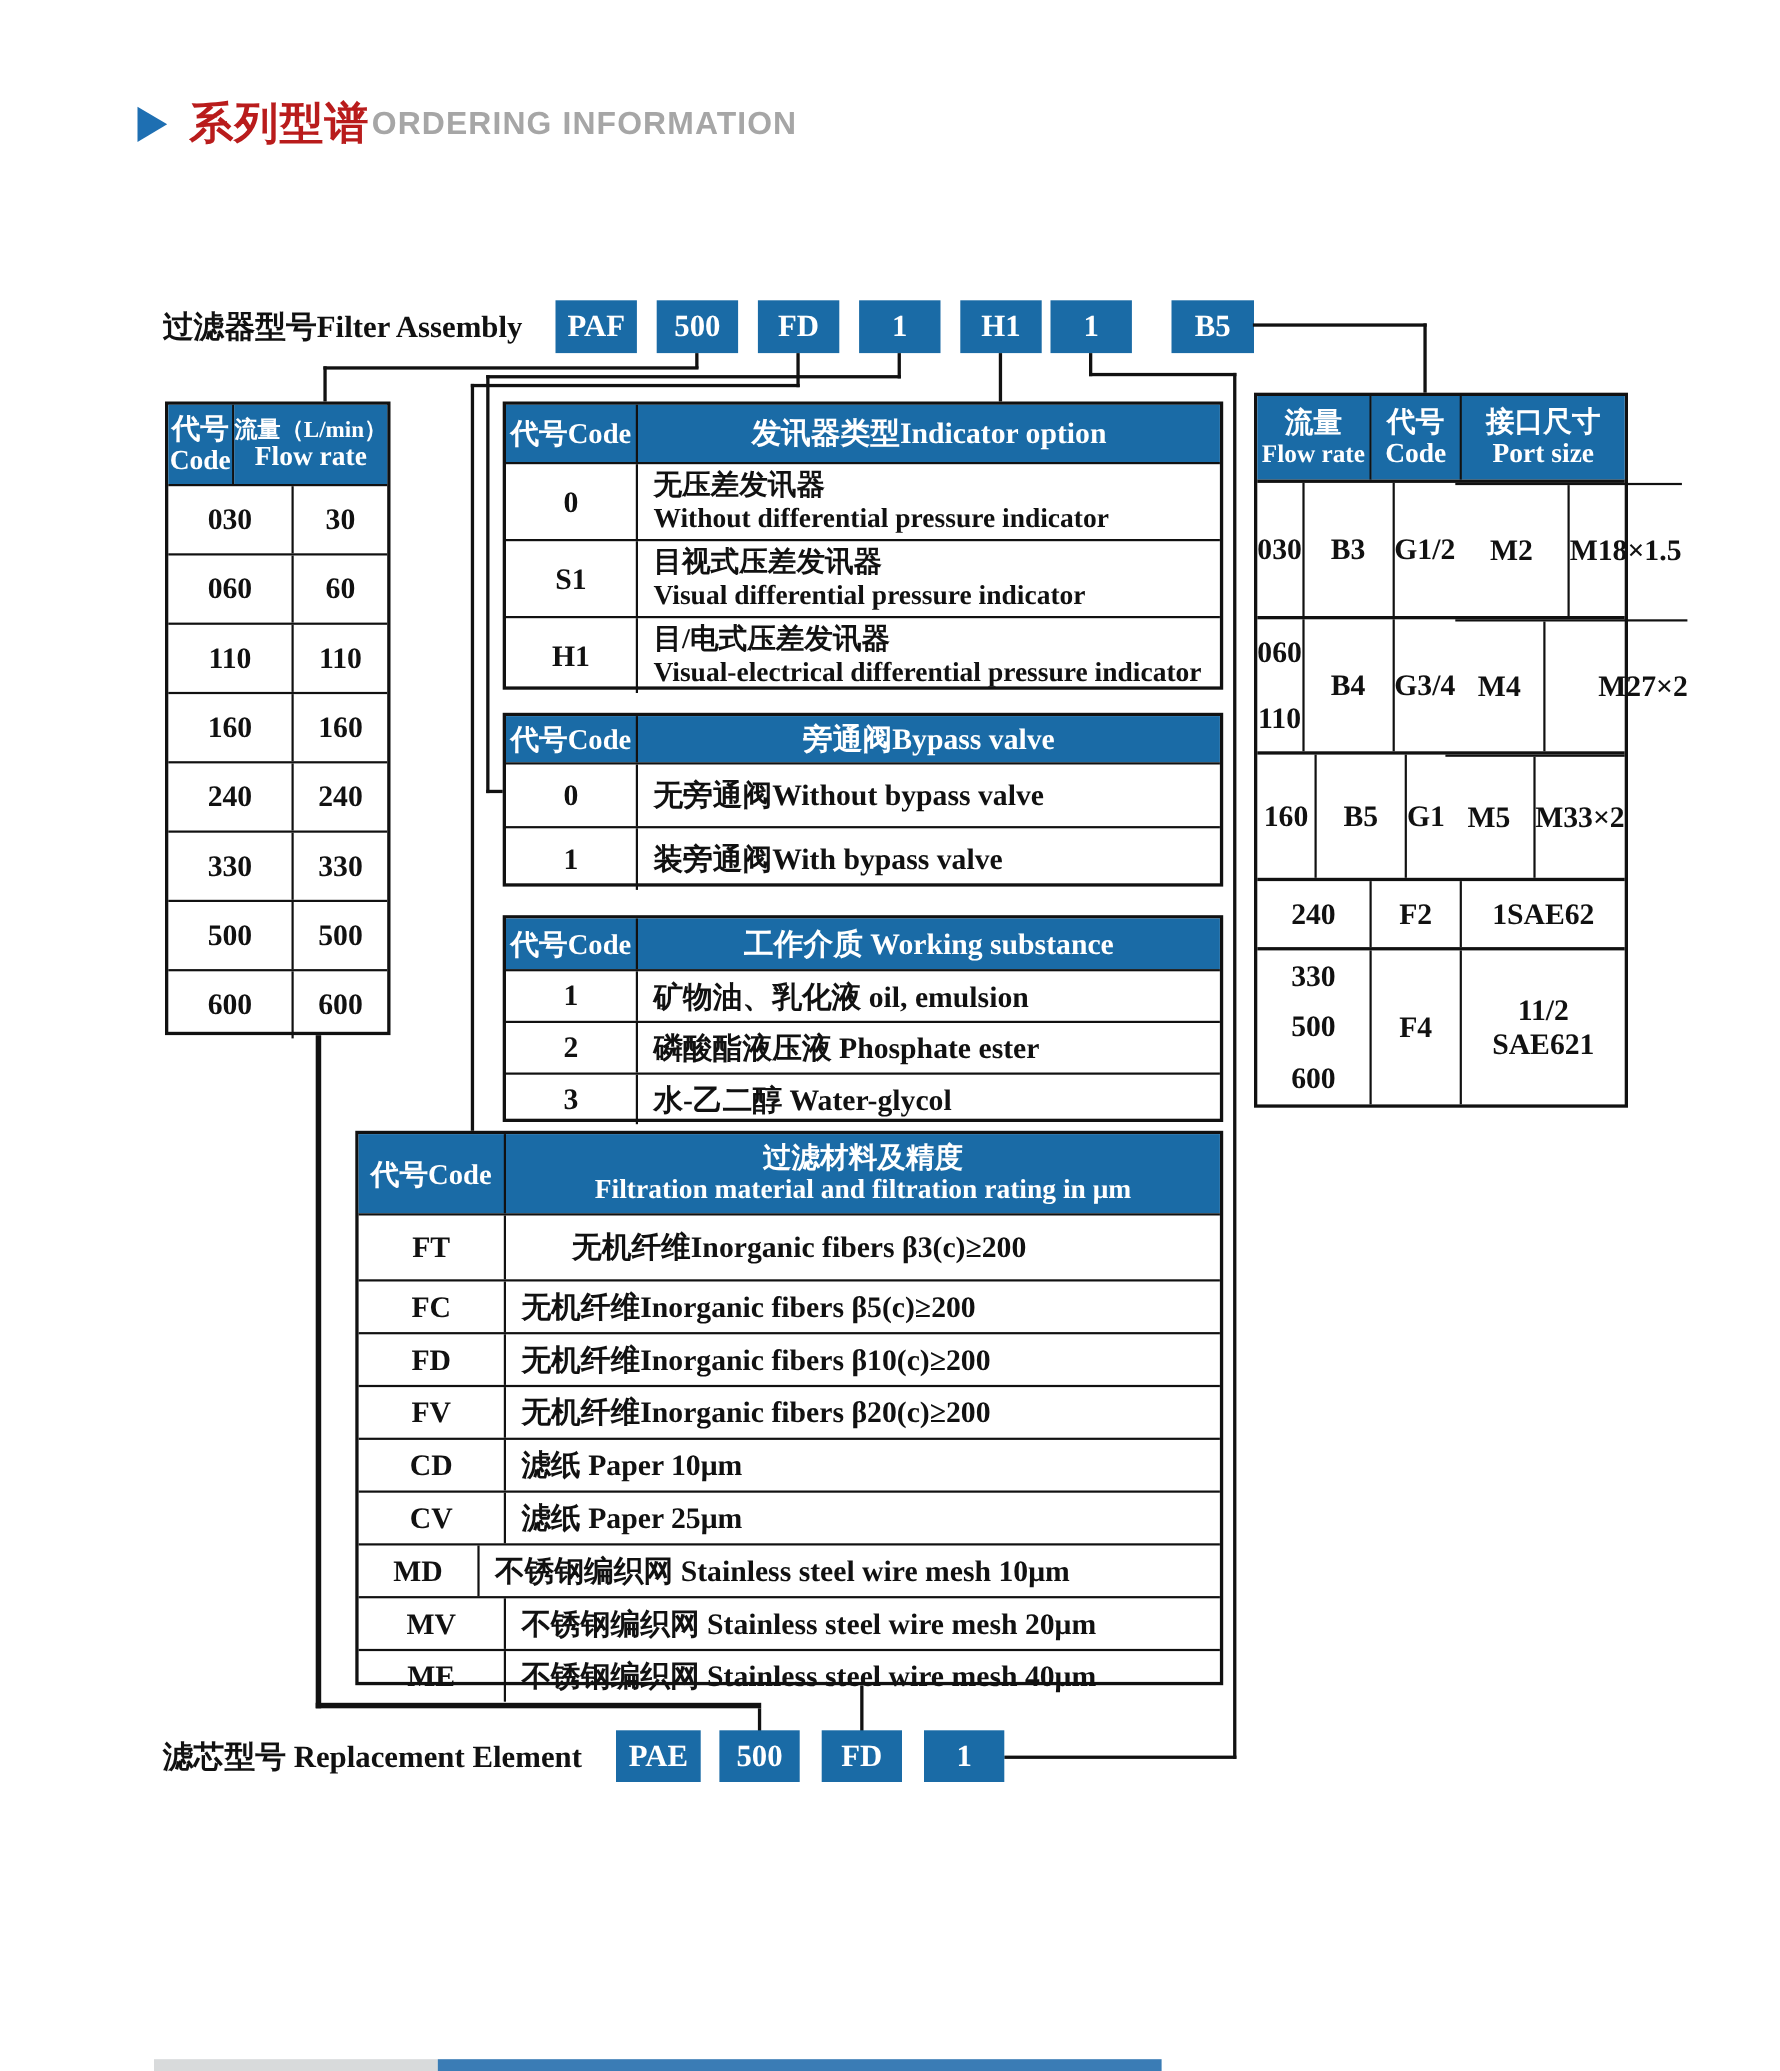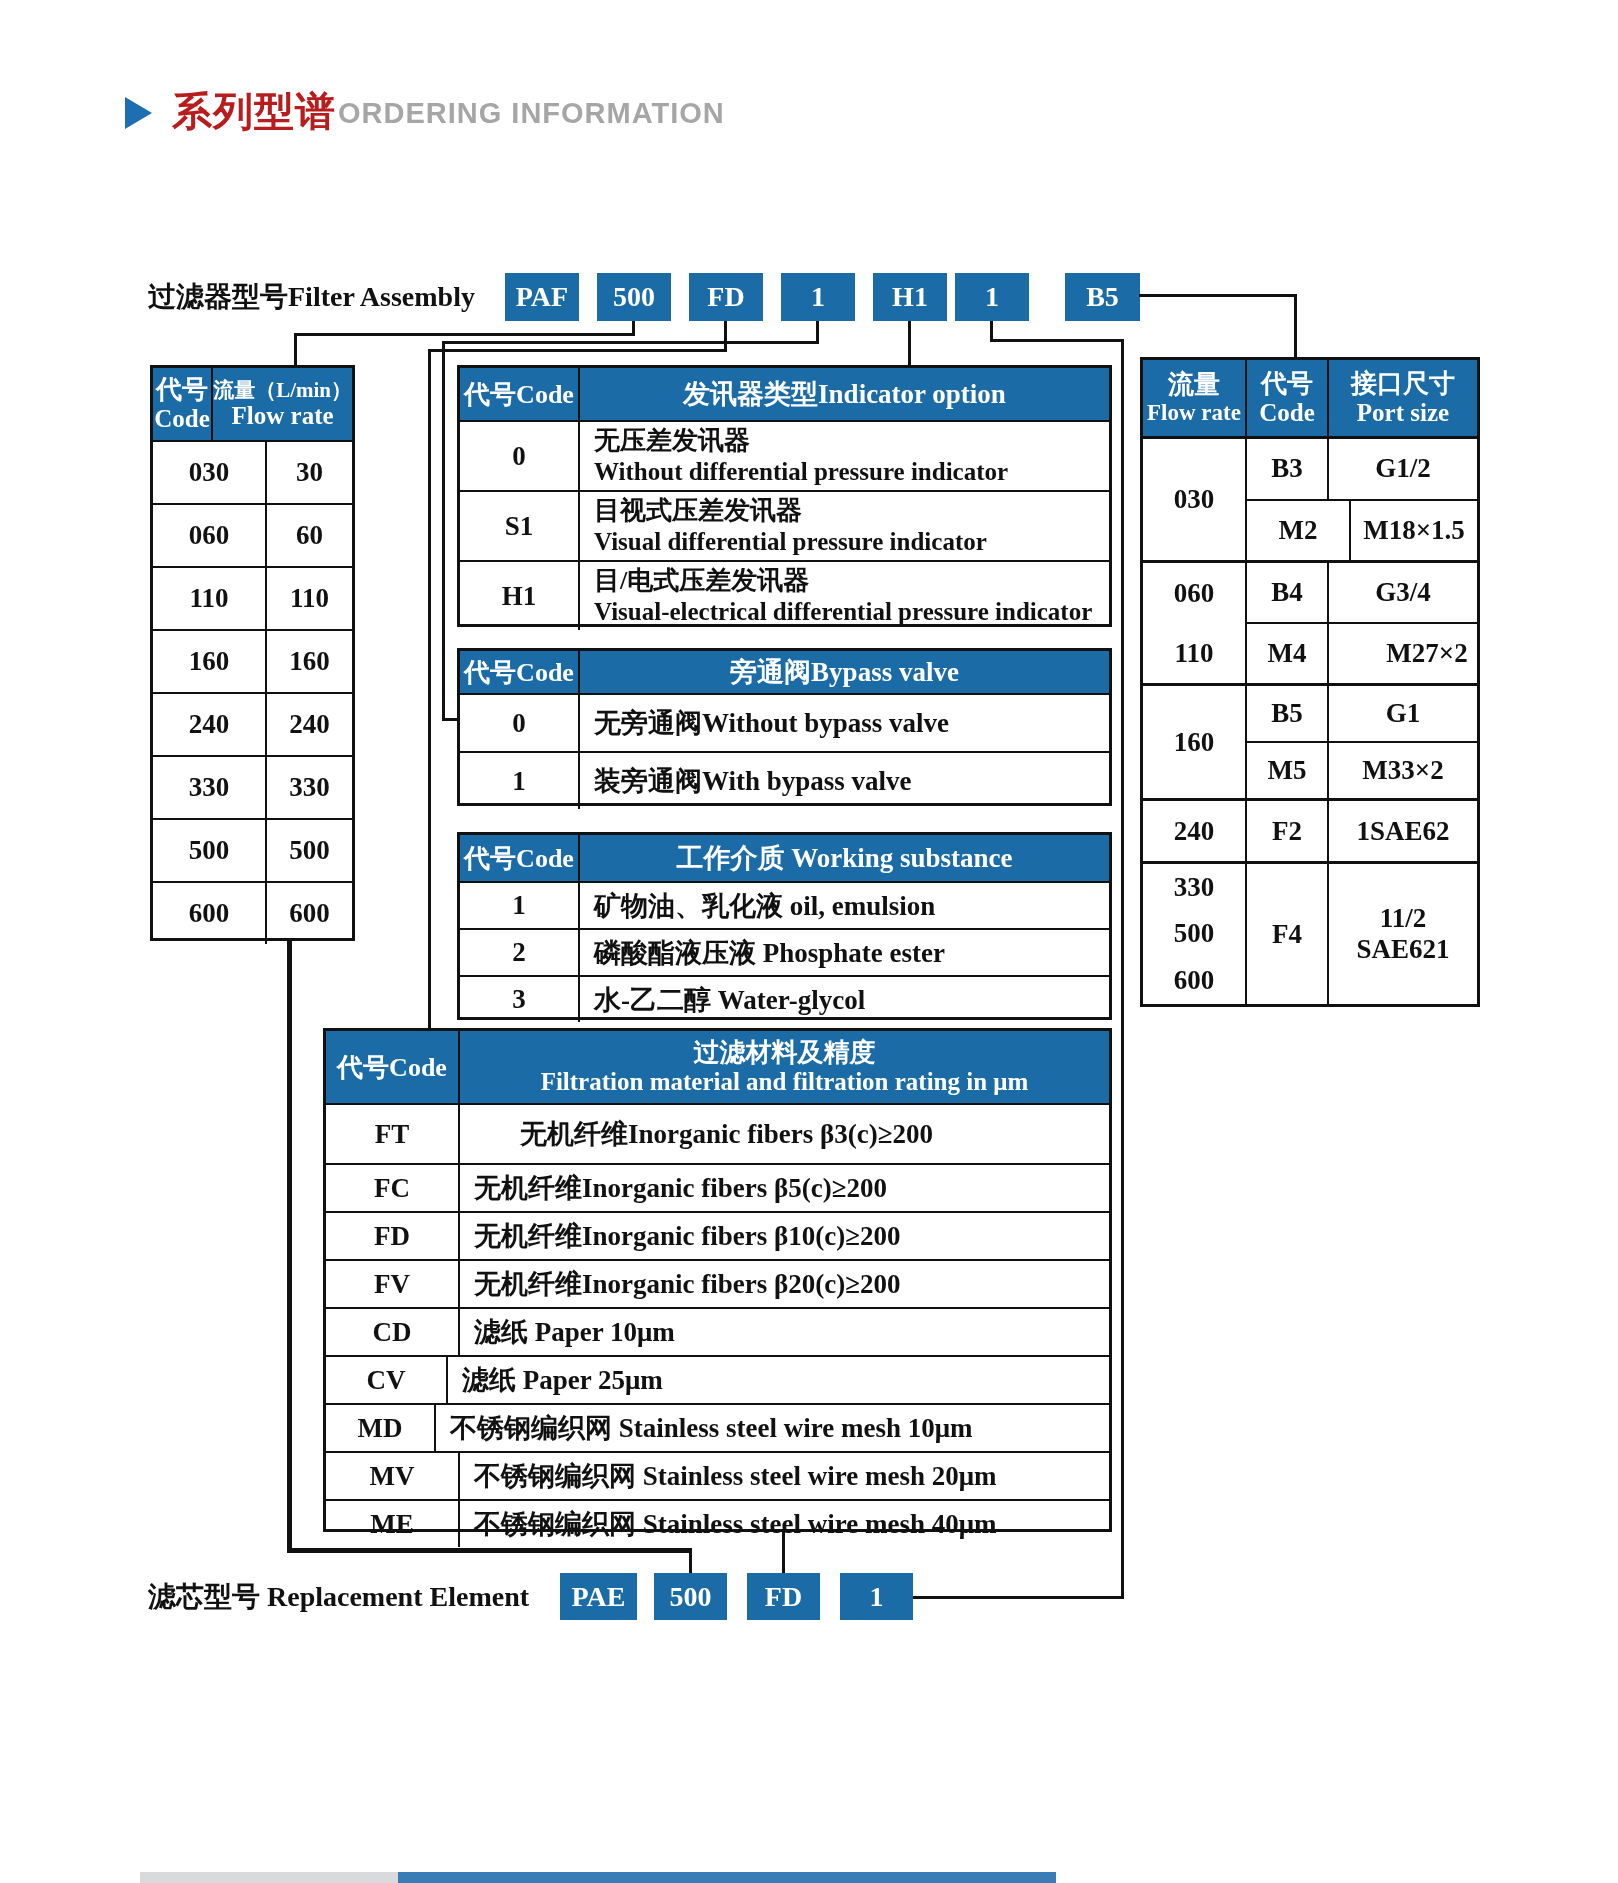--- a/index.html
+++ b/index.html
@@ -25,21 +25,21 @@
   .cell.rb{border-right:2px solid #111;}
   .cell.left{justify-content:flex-start;padding-left:14px;}
   .hd{background:#1a6ba6;color:#fff;}
   .hd2{display:flex;flex-direction:column;align-items:center;justify-content:center;line-height:1.15;}
   .hd2 .l1{font-size:26px;white-space:nowrap;}
   .hd2 .l2{font-size:25px;white-space:nowrap;}
   .twolines{display:flex;flex-direction:column;justify-content:center;line-height:1.2;}
   .twolines .cn{font-size:26px;}
   .twolines .en{font-size:25px;}
   .stackcol{display:flex;flex-direction:column;align-items:center;justify-content:space-around;}
-  .subrows{display:flex;flex-direction:column;flex:1;}
+  .subrows{display:flex;flex-direction:row;flex:1;}
   .subrow{display:flex;flex:1;box-sizing:border-box;border-top:2px solid #111;}
   .subrow:first-child{border-top:none;}
   .group{display:flex;box-sizing:border-box;border-top:3px solid #111;}
   .group:first-of-type{border-top:none;}
   .wrapcell{white-space:normal;text-align:center;line-height:1.15;width:120px;}
   .footerbar{position:absolute;height:12px;}
 </style>
 </head>
 <body>
 
@@ -215,21 +215,21 @@
     </div>
     <div class="trow" style="height:48px;">
       <div class="cell rb" style="width:134px;">FV</div>
       <div class="cell left" style="flex:1;">无机纤维Inorganic fibers β20(c)≥200</div>
     </div>
     <div class="trow" style="height:48px;">
       <div class="cell rb" style="width:134px;">CD</div>
       <div class="cell left" style="flex:1;">滤纸 Paper 10μm</div>
     </div>
     <div class="trow" style="height:48px;">
-      <div class="cell rb" style="width:122px;">CV</div>
+      <div class="cell rb" style="width:134px;">CV</div>
       <div class="cell left" style="flex:1;">滤纸 Paper 25μm</div>
     </div>
     <div class="trow" style="height:48px;">
       <div class="cell rb" style="width:110px;">MD</div>
       <div class="cell left" style="flex:1;">不锈钢编织网 Stainless steel wire mesh 10μm</div>
     </div>
     <div class="trow" style="height:48px;">
       <div class="cell rb" style="width:134px;">MV</div>
       <div class="cell left" style="flex:1;">不锈钢编织网 Stainless steel wire mesh 20μm</div>
     </div>

